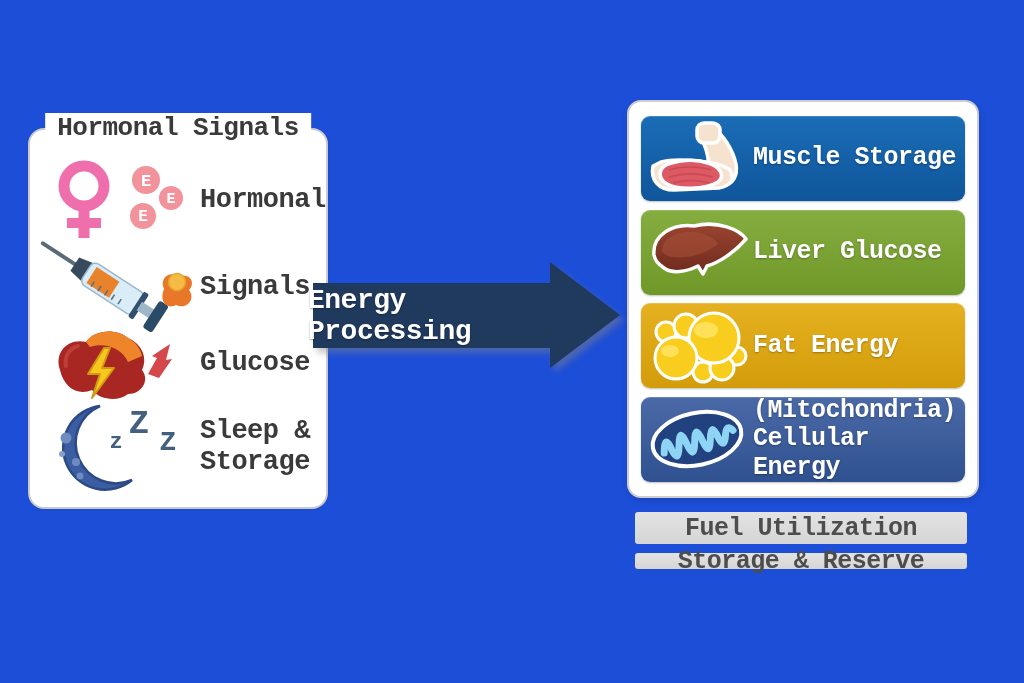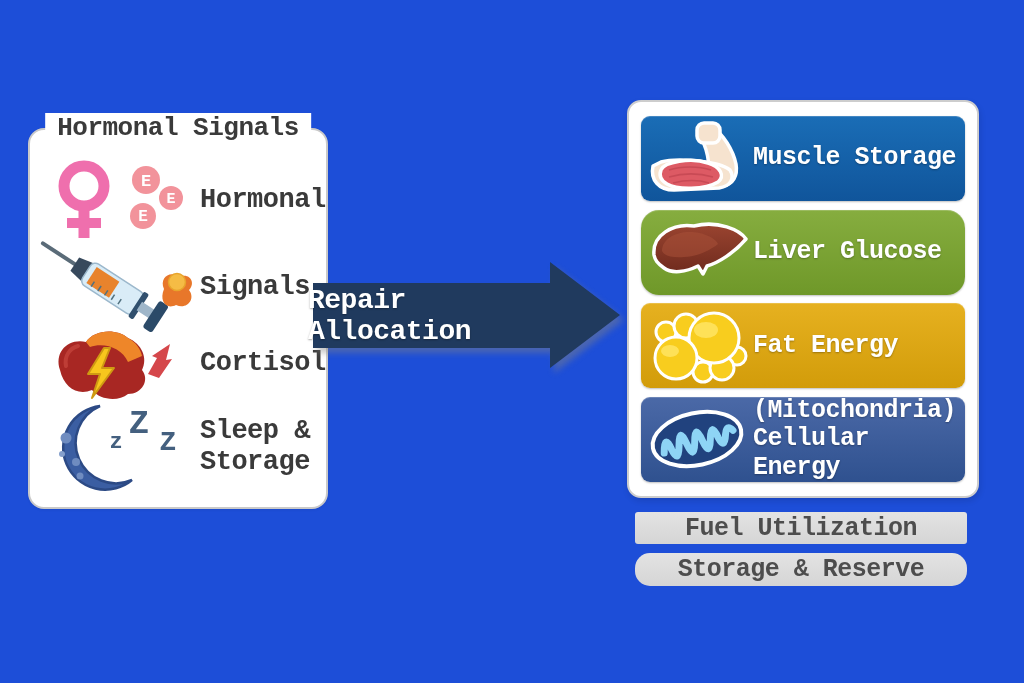--- a/index.html
+++ b/index.html
@@ -45,32 +45,32 @@
   .outcome-card{
     height:85px;border-radius:9px;display:flex;align-items:center;
     box-shadow:0 1px 2px rgba(0,0,0,0.25), inset 0 1px 0 rgba(255,255,255,0.18);
   }
   .outcome-card .card-icon-box{flex:0 0 112px;display:flex;justify-content:center;align-items:center;}
   .outcome-card .card-text{
     color:#ffffff;font-size:25px;font-weight:700;line-height:1.14;letter-spacing:-0.5px;
     text-shadow:0 1px 2px rgba(0,0,0,0.3);
   }
   .card-blue  {background:linear-gradient(180deg,#1a6db6,#10559b);}
-  .card-green {background:linear-gradient(180deg,#86ad3f,#6f9829);border-radius:18px;}
+  .card-green {background:linear-gradient(180deg,#86ad3f,#6f9829);}
   .card-gold  {background:linear-gradient(180deg,#e6b120,#d29c0a);}
   .card-slate {background:linear-gradient(180deg,#4b69a7,#2f518f);}
   
   .gray-bar{
     position:absolute;left:635px;width:332px;
     background:linear-gradient(180deg,#e3e3e3,#d5d5d5);
     border-radius:3px;display:flex;align-items:center;justify-content:center;
     color:#4d4d4d;font-size:25px;font-weight:700;letter-spacing:-0.5px;
   }
   .gray-bar-fuel{top:512px;height:32px;}
-  .gray-bar-storage{top:553px;height:33px;border-radius:15px;}
+  .gray-bar-storage{top:553px;height:16px;}
 </style>
 </head>
 <body>
 
 <div id="canvas">
 
   <div class="left-panel">
     <div class="left-panel-title">Hormonal Signals</div>
 
     <div class="signal-row" style="top:26px;height:88px;">
@@ -117,21 +117,21 @@
     <div class="signal-row" style="top:190px;height:86px;">
       <div class="signal-icon-box">
         <svg width="150" height="86" viewBox="0 0 150 86">
           <path d="M16,50 C10,32 24,18 42,22 C50,10 72,8 84,18 C98,24 104,38 98,50 C106,60 98,74 84,74 C74,82 56,80 48,70 C34,76 20,68 16,50 Z" fill="#a82723"></path>
           <path d="M42,22 C50,10 72,8 84,18 C92,22 97,30 98,36 L84,42 C78,28 60,22 46,27 Z" fill="#ee8629"></path>
           <path d="M22,46 C20,36 26,28 34,26" fill="none" stroke="#c7473f" stroke-width="4" stroke-linecap="round" opacity="0.7"></path>
           <polygon points="60,28 44,54 56,54 48,78 70,48 58,48 66,28" fill="#f7c71d" stroke="#cf9a12" stroke-width="2" stroke-linejoin="round"></polygon>
           <path d="M104,54 L113,38 L108,36 L126,24 L122,40 L128,39 L115,58 Z" fill="#d5474b"></path>
         </svg>
       </div>
-      <div class="signal-label">Cortisol</div>
+      <div class="signal-label">Glucose</div>
     </div>
 
     <div class="signal-row" style="top:272px;height:94px;">
       <div class="signal-icon-box">
         <svg width="158" height="94" viewBox="0 0 158 94">
           <path d="M60,4 A42,42 0 1 0 92,78 A34,34 0 1 1 60,4 Z" fill="#3b5ea2" stroke="#2c4a85" stroke-width="2.5"></path>
           <circle cx="26" cy="36" r="5.5" fill="#6f8cc0"></circle>
           <circle cx="36" cy="60" r="4" fill="#6f8cc0"></circle>
           <circle cx="22" cy="52" r="3" fill="#86a0cc"></circle>
           <circle cx="40" cy="74" r="3.5" fill="#6f8cc0"></circle>
@@ -144,21 +144,21 @@
         <span class="line">Sleep &amp;</span>
         <span class="line">Storage</span>
       </div>
     </div>
   </div>
 
   <div class="energy-arrow">
     <svg width="320" height="120" viewBox="0 0 320 120">
       <polygon points="5,27 242,27 242,6 312,59 242,112 242,92 5,92" fill="#203a5e"></polygon>
     </svg>
-    <div class="energy-arrow-label">Repair Allocation</div>
+    <div class="energy-arrow-label">Energy Processing</div>
   </div>
 
   <div class="right-panel">
 
     <div class="outcome-card card-blue">
       <div class="card-icon-box">
         <svg width="100" height="78" viewBox="0 0 100 78">
           <g stroke="#ffffff" stroke-width="3.5" stroke-linejoin="round">
             <path d="M54,18 C50,10 58,4 66,8 C76,14 86,30 89,44 C91,56 86,64 76,66 L60,66 C64,52 62,32 54,18 Z" fill="#f6e3cf"></path>
             <rect x="50" y="3" width="23" height="20" rx="7" fill="#f6e3cf"></rect>

